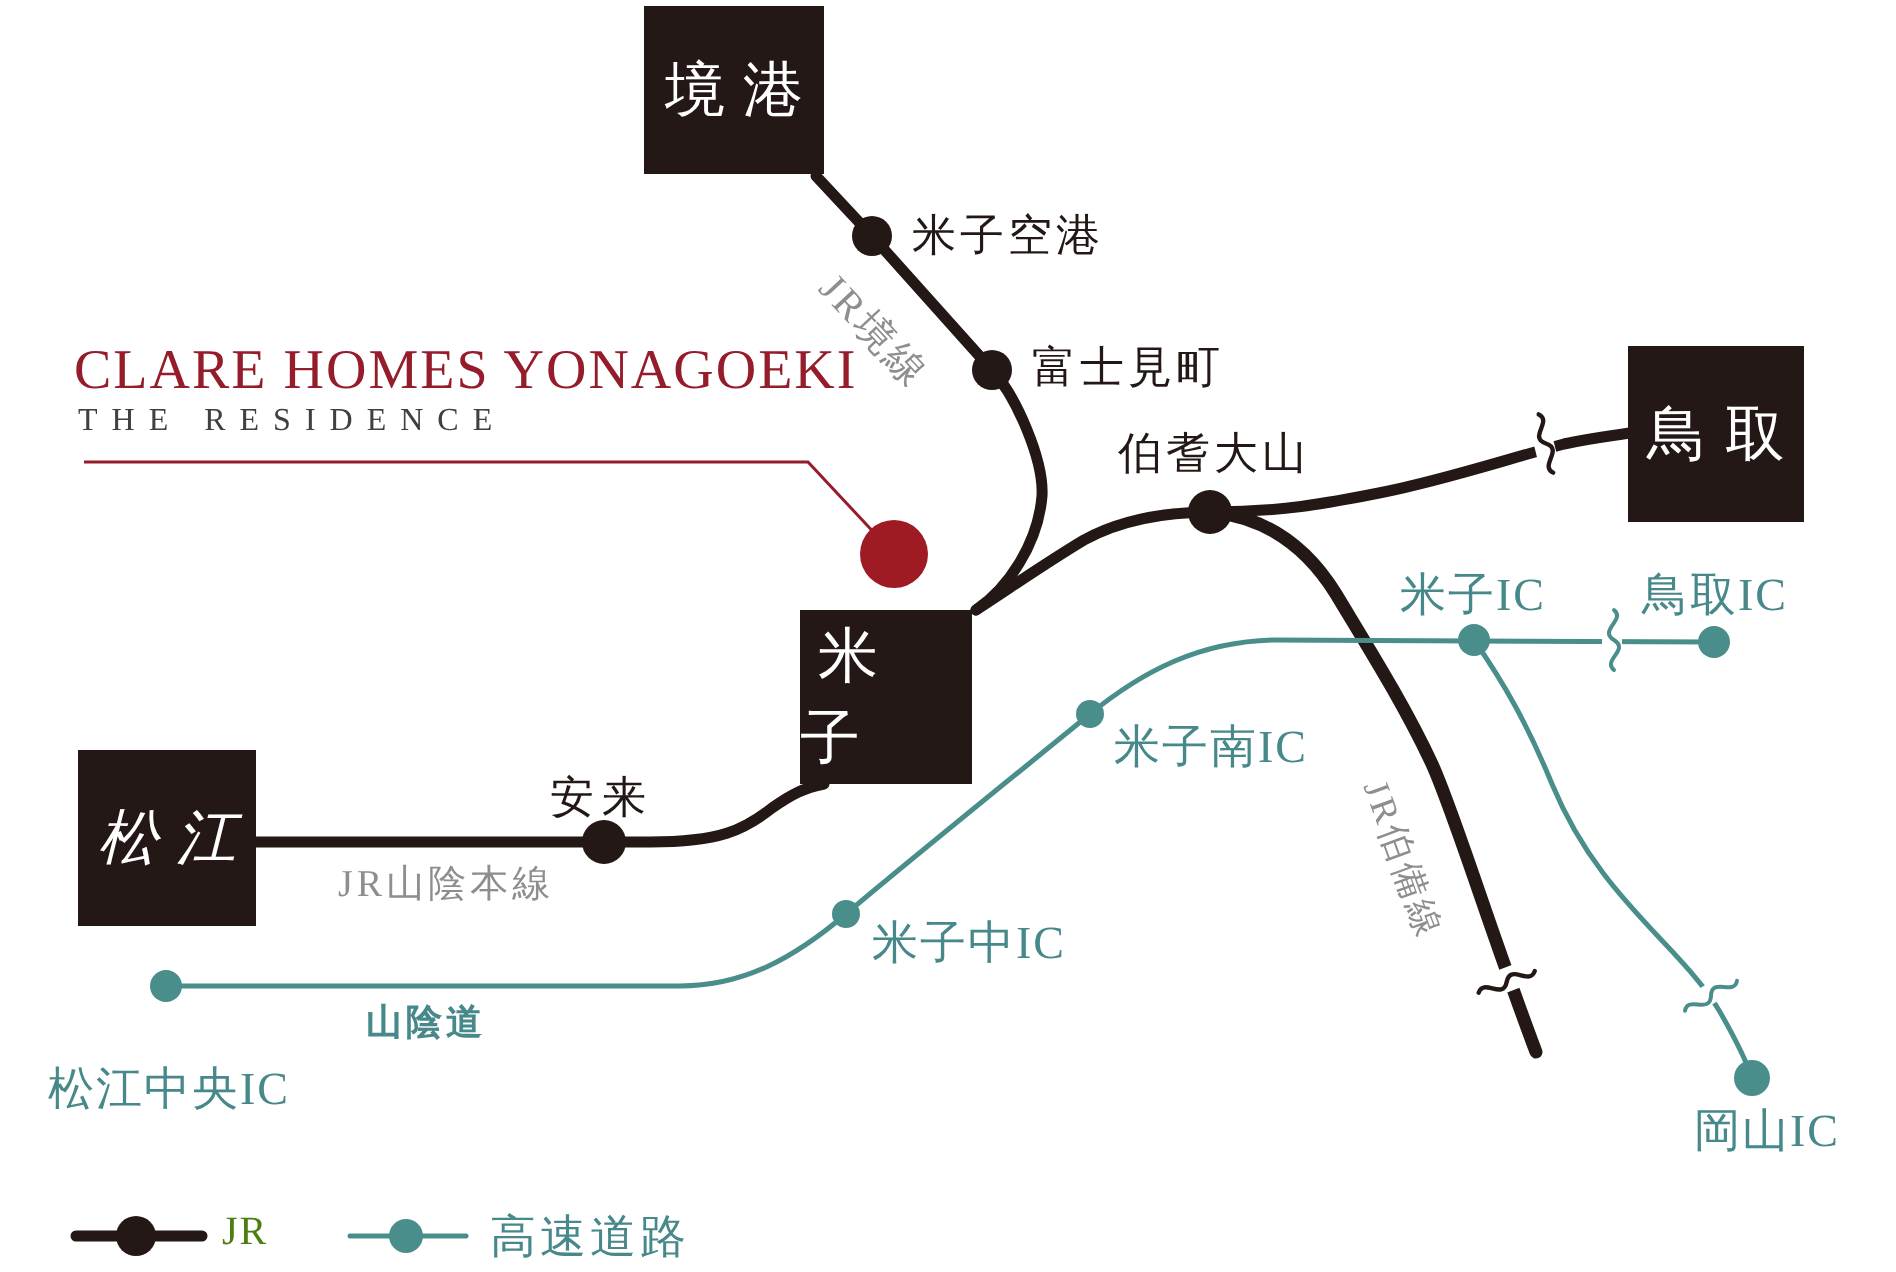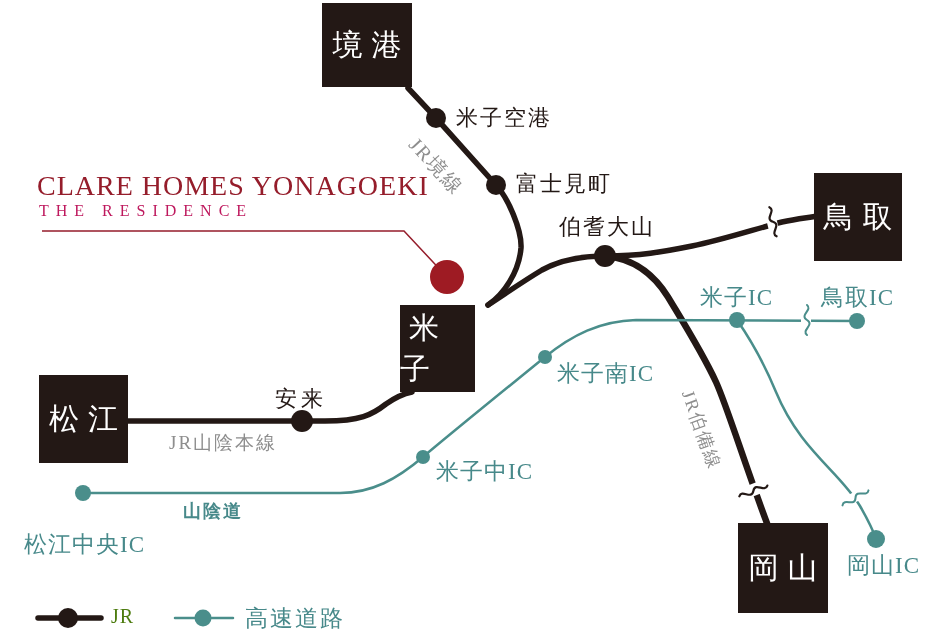--- a/index.html
+++ b/index.html
@@ -22,21 +22,21 @@
     background:#231815;
     color:#ffffff;
     display:flex;align-items:center;justify-content:center;
     font-size:30px;letter-spacing:9px;text-indent:9px;
   }
   .title-main{
     font-size:28px;color:#951d2b;letter-spacing:1px;
     font-weight:normal;
   }
   .title-sub{
-    font-size:16px;color:#be185d;letter-spacing:7px;text-align:right;
+    font-size:16px;color:#404040;letter-spacing:7px;text-align:right;
   }
   .legend-label-jr{font-size:20px;color:#4d7c0f;letter-spacing:1px;}
   .legend-label-exp{font-size:23px;color:#47898a;letter-spacing:2px;}
 </style>
 </head>
 <body>
 
 <div class="map">
 
   <svg width="948" height="636" viewBox="0 0 948 636">
@@ -93,28 +93,25 @@
 
   <div class="label title-main" style="left:37px;top:172px;">CLARE HOMES YONAGOEKI</div>
   <div class="label title-sub" style="left:39px;top:203px;">THE RESIDENCE</div>
 
   <div class="city-box" style="left:322px;top:3px;width:90px;height:84px;">
     <span>境港</span>
   </div>
   <div class="city-box" style="left:814px;top:173px;width:88px;height:88px;">
     <span>鳥取</span>
   </div>
-  <div class="city-box" style="left:400px;top:305px;width:75px;height:87px;justify-content:center;">
+  <div class="city-box" style="left:400px;top:305px;width:86px;height:87px;justify-content:center;">
     <span>米子</span>
   </div>
-  <div class="city-box" style="left:39px;top:375px;width:89px;height:88px;">
+  <div class="city-box" style="left:39px;top:375px;width:89px;height:88px;font-style:italic;">
     <span>松江</span>
-  </div>
-  <div class="city-box" style="left:738px;top:523px;width:90px;height:90px;">
-    <span>岡山</span>
   </div>
 
   <div class="label station-label" style="left:456px;top:107px;">米子空港</div>
   <div class="label station-label" style="left:516px;top:173px;">富士見町</div>
   <div class="label station-label" style="left:559px;top:218px;font-family:Liberation Mono, monospace;">伯耆大山</div>
   <div class="label station-label" style="left:275px;top:388px;letter-spacing:4px;">安来</div>
 
   <div class="label ic-label" style="left:700px;top:286px;">米子IC</div>
   <div class="label ic-label" style="left:821px;top:286px;text-align:center;">鳥取IC</div>
   <div class="label ic-label" style="left:557px;top:362px;">米子南IC</div>

